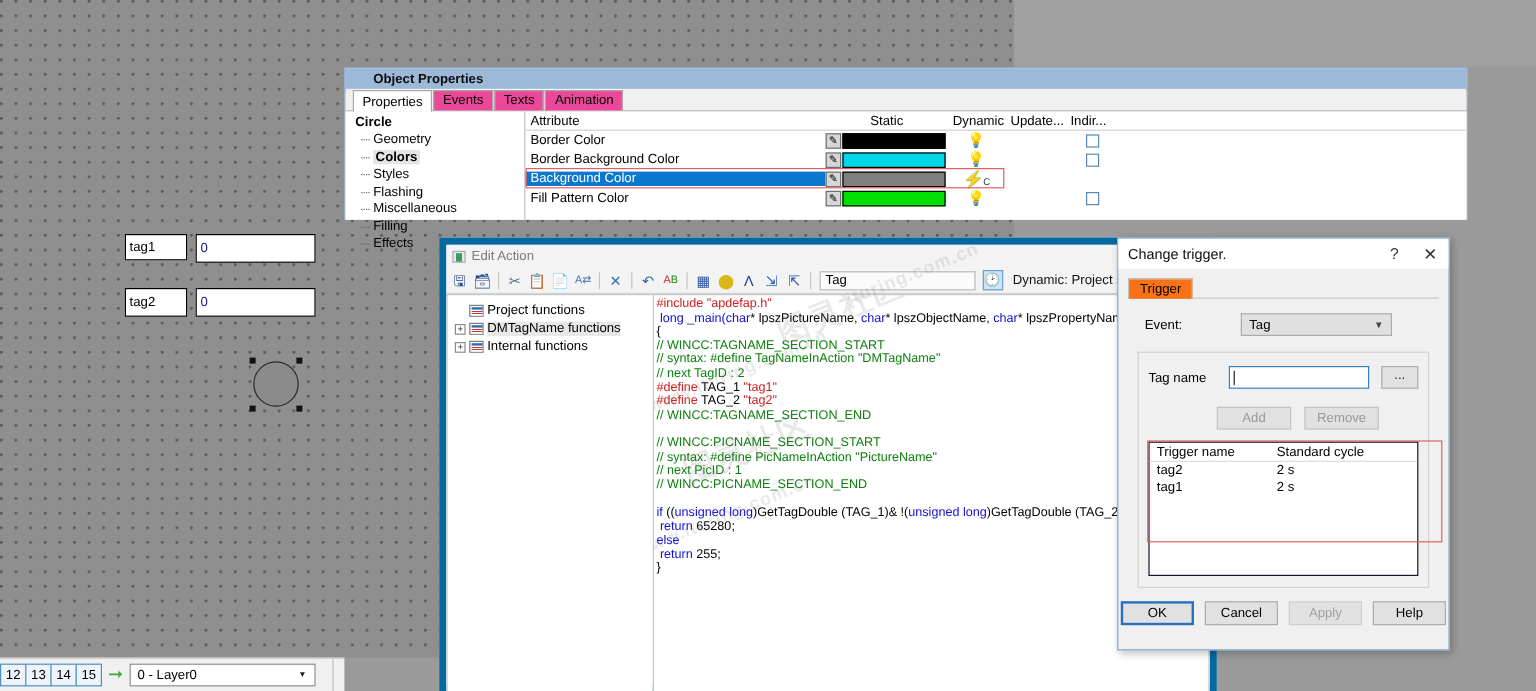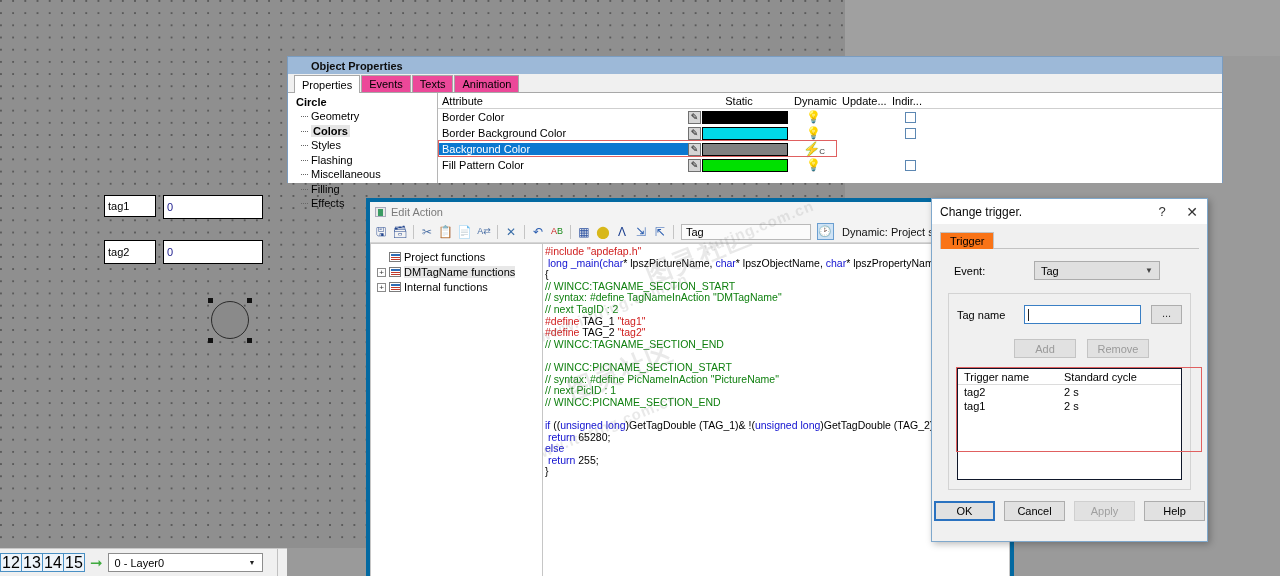--- a/index.html
+++ b/index.html
@@ -42,21 +42,21 @@
 
   
   .statusbar {
     position: absolute; left: 0; top: 548px; width: 287px; height: 28px;
     background: #f0f0f0; border-top: 1px solid #c8c8c8;
     display: flex; align-items: center; gap: 0px; padding-left: 0px;
   }
   .layer-num {
     width: 22px; height: 19px; border: 1px solid #4a90c4; background: #eef4fa;
     display: flex; align-items: center; justify-content: center;
-    font-size: 16px; color: #000; margin-right: -1px;
+    font-size: 11px; color: #000; margin-right: -1px;
   }
   .green-arrow { margin: 0 5px 0 6px; font-size: 15px; color: #3faa3f; line-height: 1; }
   .layer-combo {
     width: 155px; height: 19px; background: #fff; border: 1px solid #8d8d8d;
     display: flex; align-items: center; padding-left: 6px;
     font-size: 11px; position: relative;
   }
   .layer-combo .arr {
     position: absolute; right: 2px; top: 1px; width: 15px; height: 15px;
     display: flex; align-items: center; justify-content: center;
@@ -134,21 +134,21 @@
   .bolt { color: #22cc22; font-size: 14px; font-weight: bold; line-height: 1; text-shadow: 0 0 1px #0a0; }
   .bolt-c { font-size: 8px; color: #333; margin-left: -1px; align-self: flex-end; }
   .redbox-row {
     position: absolute; left: 0px; top: -1px; width: 399px; height: 17px;
     border: 1px solid #e06060; pointer-events: none;
   }
 
   
   .editaction {
     position: absolute; left: 366px; top: 198px; width: 648px; height: 378px;
-    background: #f3f3f3; border: 4px solid #0369a1;
+    background: #f3f3f3; border: 6px solid #0369a1;
   }
   .ea-title {
     height: 19px; background: #f3f3f3; display: flex; align-items: center;
     padding-left: 5px; gap: 5px; color: #7a7a7a; font-size: 11px;
   }
   .ea-icon {
     width: 11px; height: 10px; background: #e8e8e8; border: 1px solid #aab;
     display: inline-block; position: relative;
   }
   .ea-icon::after {

